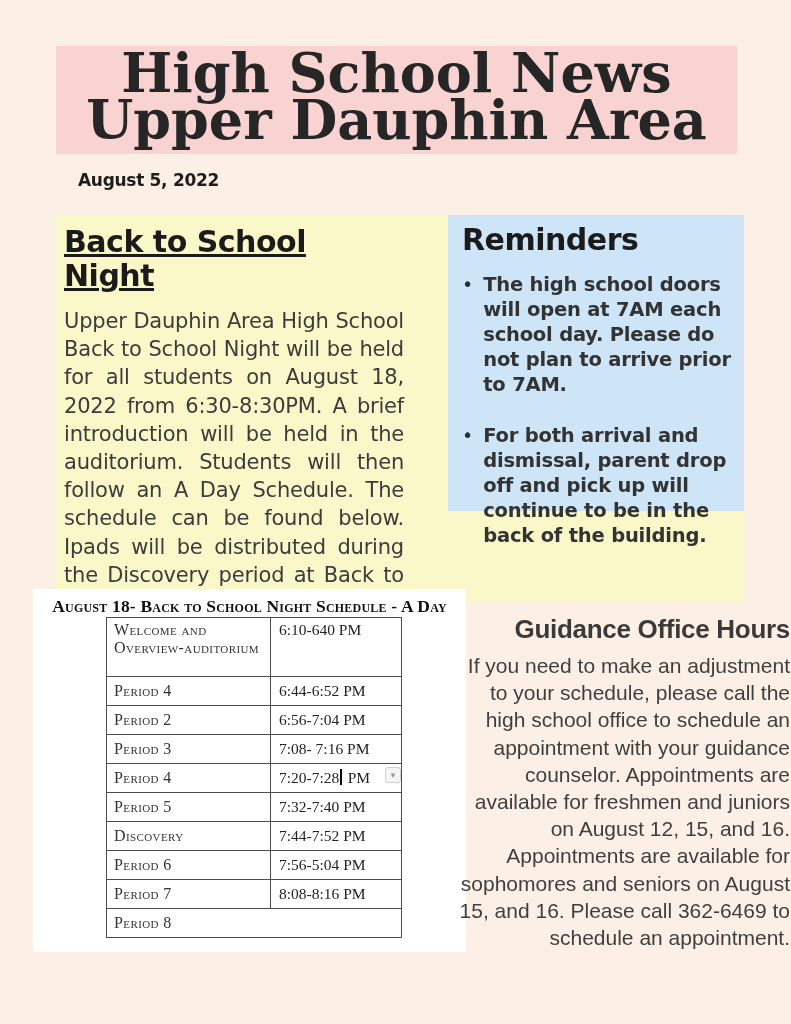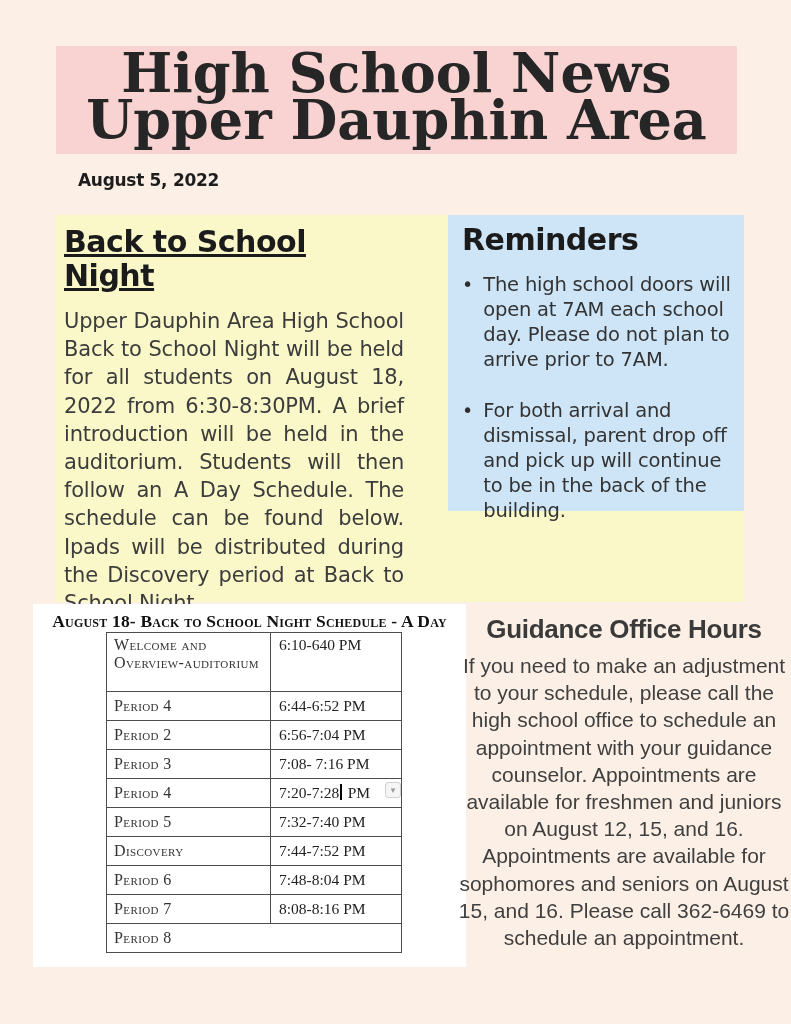--- a/index.html
+++ b/index.html
@@ -45,25 +45,25 @@
     background:var(--card_blue);
   }
   .card-blue .inner{position:absolute; left:14px; top:8px; width:272px;}
   .card-blue h2{
     font-size:30px; line-height:34px; color:#1b1b1b; letter-spacing:-0.5px;
     margin-bottom:15px; font-weight:bold;
   }
   .bullet-item{display:flex; gap:10px; margin-bottom:26px;}
   .bullet-item .dot{font-size:19px; line-height:25px; color:#2e2e2e; flex:0 0 10px;}
   .bullet-item .txt{
-    font-size:19.5px; line-height:25px; color:#333; letter-spacing:-0.2px; width:252px;
+    font-size:19.5px; line-height:25px; color:#333; letter-spacing:-0.2px; width:252px;font-weight:bold;
   }
   
   .white-box{
-    position:absolute; left:33px; top:604px; width:433px; height:363px; background:#ffffff;
+    position:absolute; left:33px; top:589px; width:433px; height:363px; background:#ffffff;
   }
   .tbl-title{
     position:absolute; left:50%; top:7px; transform:translateX(-50%);
     font-family:"Liberation Serif",serif; font-weight:bold; font-variant:small-caps;
     font-size:17.5px; letter-spacing:0.2px; color:#111; white-space:nowrap;
   }
   .tbl{
     position:absolute; left:73px; top:28px; width:296px;
     border:1.5px solid var(--table_line); background:#fff;
   }
@@ -83,21 +83,21 @@
     display:inline-block; width:1.5px; height:16px; background:#000;
     vertical-align:-2px; margin:0 2px 0 1px;
   }
   .dropdown-btn{
     position:absolute; left:352px; top:178px; width:16px; height:16px;
     background:#f5f5f5; border:1px solid #d0d0d0; border-radius:3px;
     display:flex; align-items:center; justify-content:center;
     font-size:9px; color:#999; line-height:1;
   }
   
-  .guidance{position:absolute; left:458px; top:614px; width:332px; text-align:center;}
+  .guidance{position:absolute; left:458px; top:614px; width:332px; text-align:right;}
   .guidance h2{
     font-family:"Liberation Sans",sans-serif; font-weight:bold; font-size:26px;
     line-height:30px; color:#3a3a3a; letter-spacing:-0.3px; white-space:nowrap;
   }
   .guidance p{
     font-family:"Liberation Sans",sans-serif; font-size:21px; line-height:27.2px;
     color:#3f3f3f; margin-top:8px;
   }
 </style>
 </head>
@@ -163,21 +163,21 @@
       <div class="trow">
         <div class="tcell label">Period 5</div>
         <div class="tcell time">7:32-7:40 PM</div>
       </div>
       <div class="trow">
         <div class="tcell label">Discovery</div>
         <div class="tcell time">7:44-7:52 PM</div>
       </div>
       <div class="trow">
         <div class="tcell label">Period 6</div>
-        <div class="tcell time">7:48-8:04 PM</div>
+        <div class="tcell time">7:56-5:04 PM</div>
       </div>
       <div class="trow">
         <div class="tcell label">Period 7</div>
         <div class="tcell time">8:08-8:16 PM</div>
       </div>
       <div class="trow">
         <div class="tcell label">Period 8</div>
       </div>
     </div>
   <div class="dropdown-btn">▾</div>

